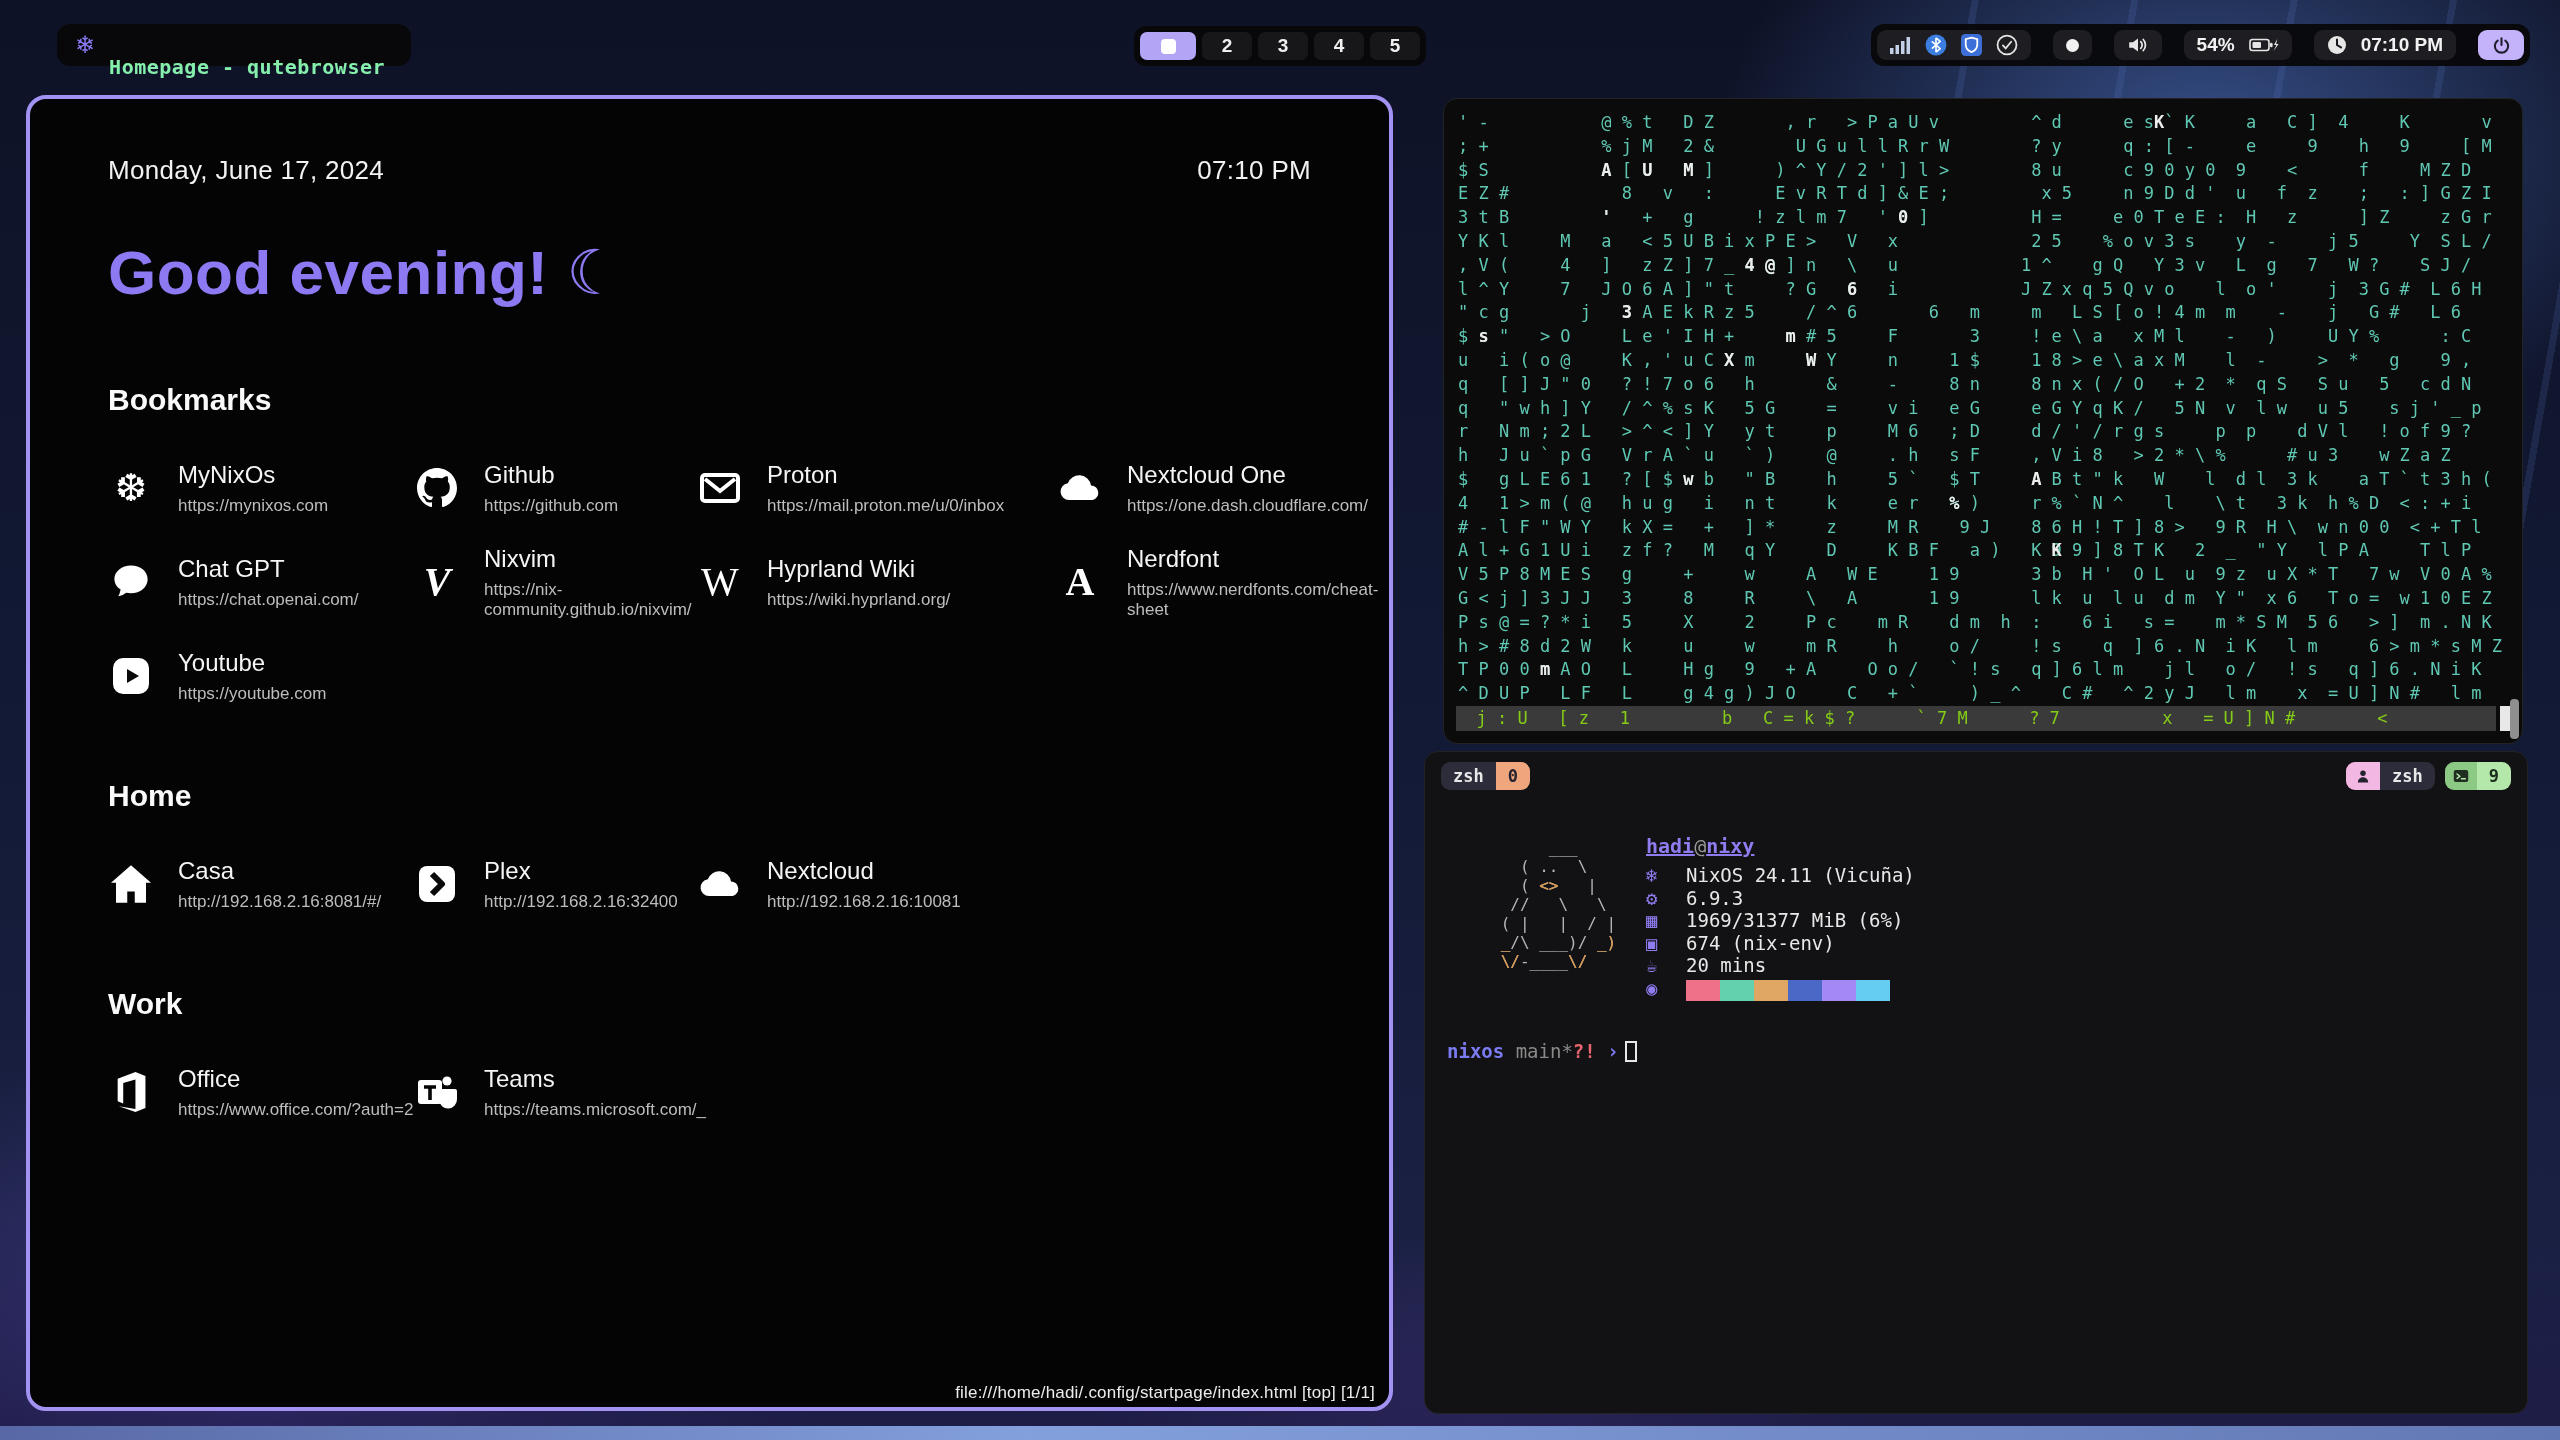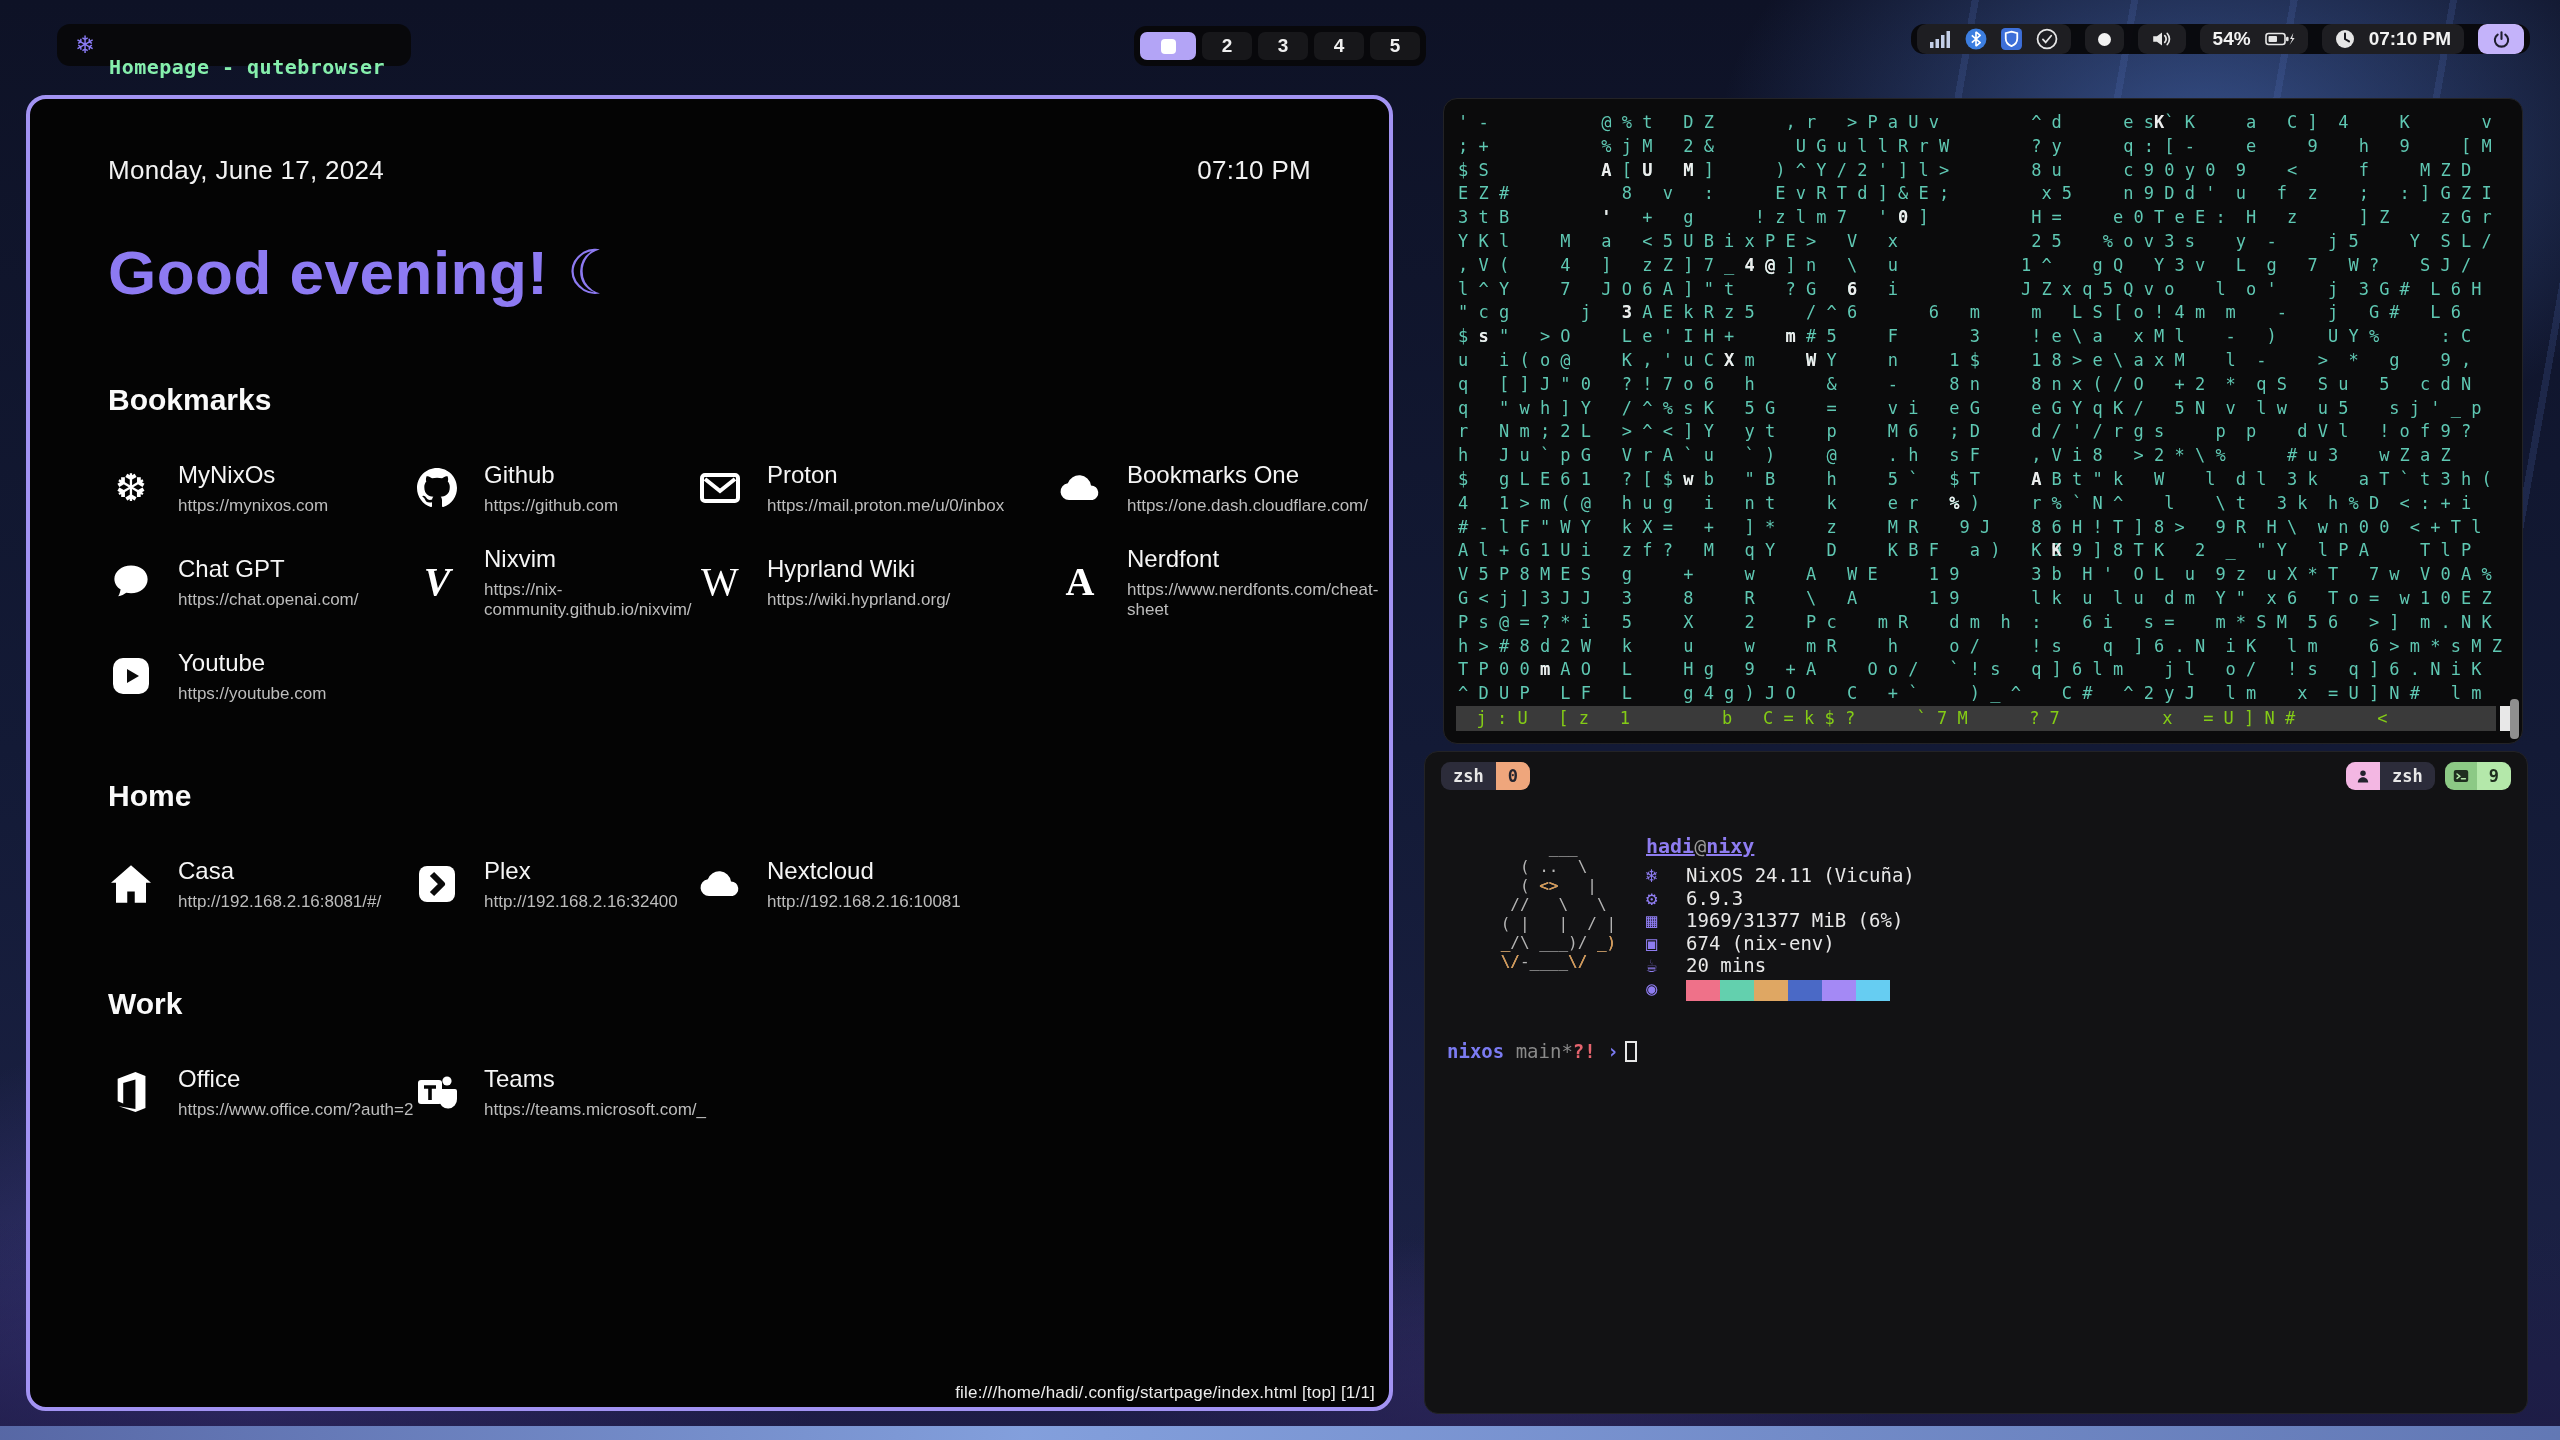--- a/index.html
+++ b/index.html
@@ -25,22 +25,22 @@
   .tb-left .nix { color:#8b7cf6; font-size:24px; }
   .tb-left .wt { color:#86efac; font:700 20px "DejaVu Sans Mono",monospace; letter-spacing:.5px;margin-top:44px; }
 
   .tb-ws { position:absolute; left:50%; top:26px; transform:translateX(-50%); height:40px;
     background:rgba(8,8,10,.96); border-radius:12px; display:flex; align-items:center; gap:6px; padding:0 6px; }
   .wcell { width:50px; height:28px; border-radius:7px; background:#17171a; color:#f0f0f0;
     font:700 19px "Liberation Sans",sans-serif; display:flex; align-items:center; justify-content:center; }
   .wcell.on { width:56px; background:#b3a4f6; }
   .wsq { width:15px; height:15px; border-radius:4px; background:#ffffff; display:block; }
 
-  .tb-tray { position:absolute; right:30px; top:24px; height:30px; background:rgba(8,8,10,.96);
-    border-radius:13px; display:flex; align-items:center; gap:14px; padding:0 6px; }
+  .tb-tray { position:absolute; right:30px; top:24px; height:42px; background:rgba(8,8,10,.96);
+    border-radius:13px; display:flex; align-items:center; gap:22px; padding:0 6px; }
   .tgrp { height:30px; border-radius:9px; background:#1e1e22; display:flex; align-items:center; gap:14px; padding:0 13px; }
   .tgrp svg { display:block; }
   .dot { width:13px; height:13px; border-radius:50%; background:#f2f2f2; display:block; }
   .batt-txt, .clock-txt { color:#f2f2f2; font:700 19px "Liberation Sans",sans-serif; }
   .powerbtn { width:46px; height:30px; border-radius:9px; background:#c4b3fa; display:flex; align-items:center; justify-content:center; }
 
   
   .qute { position:absolute; left:26px; top:95px; width:1367px; height:1316px; background:#040404;
     border:4px solid #a293f3; border-radius:20px; padding:56px 78px; overflow:hidden; }
   .qhead { display:flex; justify-content:space-between; color:#f2f2f2; font-size:26px; font-weight:500; letter-spacing:.3px; }
@@ -213,21 +213,21 @@
               <div class="uu">https://mail.proton.me/u/0/inbox</div>
             </span>
           </div>
           <div class="bk">
             <span class="ic">
               <svg width="42" height="30" viewBox="0 0 21 14">
                 <path fill="#fff" d="M16.8 13H5a4.2 4.2 0 0 1-.6-8.36A6 6 0 0 1 16 5.7a3.7 3.7 0 0 1 .8 7.3z"></path>
               </svg>
             </span>
             <span>
-              <div class="tt">Bookmarks One</div>
+              <div class="tt">Nextcloud One</div>
               <div class="uu">https://one.dash.cloudflare.com/</div>
             </span>
           </div>
           <div class="bk">
             <span class="ic">
               <svg width="38" height="38" viewBox="0 0 16 16">
                 <path fill="#fff" d="M8 1C4.1 1 1 3.5 1 6.7c0 1.8 1 3.4 2.6 4.4-.1.9-.4 2.2-1 2.9 1.3-.2 2.6-.9 3.4-1.5.6.1 1.3.2 2 .2 3.9 0 7-2.5 7-5.9S11.9 1 8 1z"></path>
               </svg>
             </span>
             <span>

